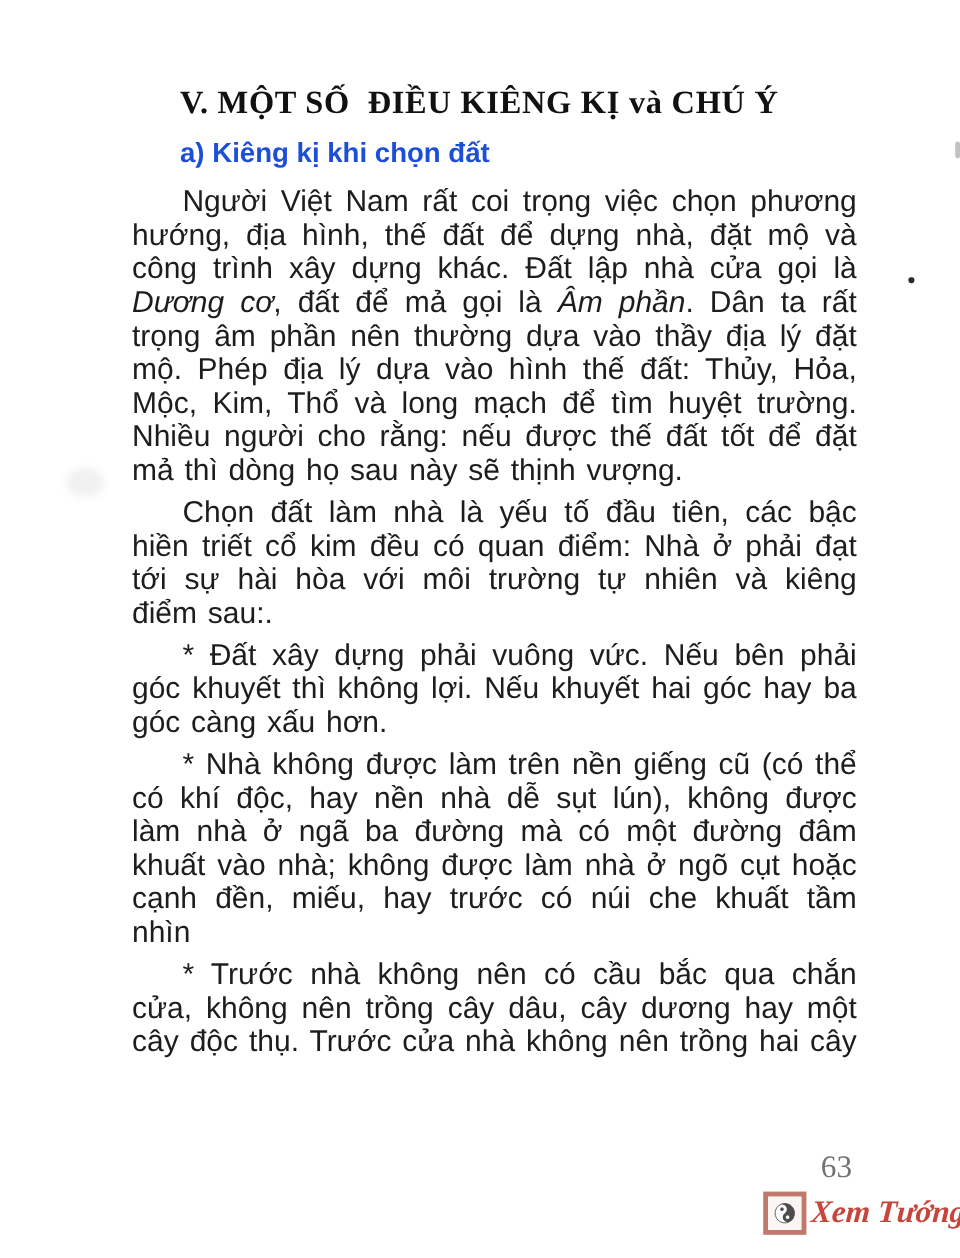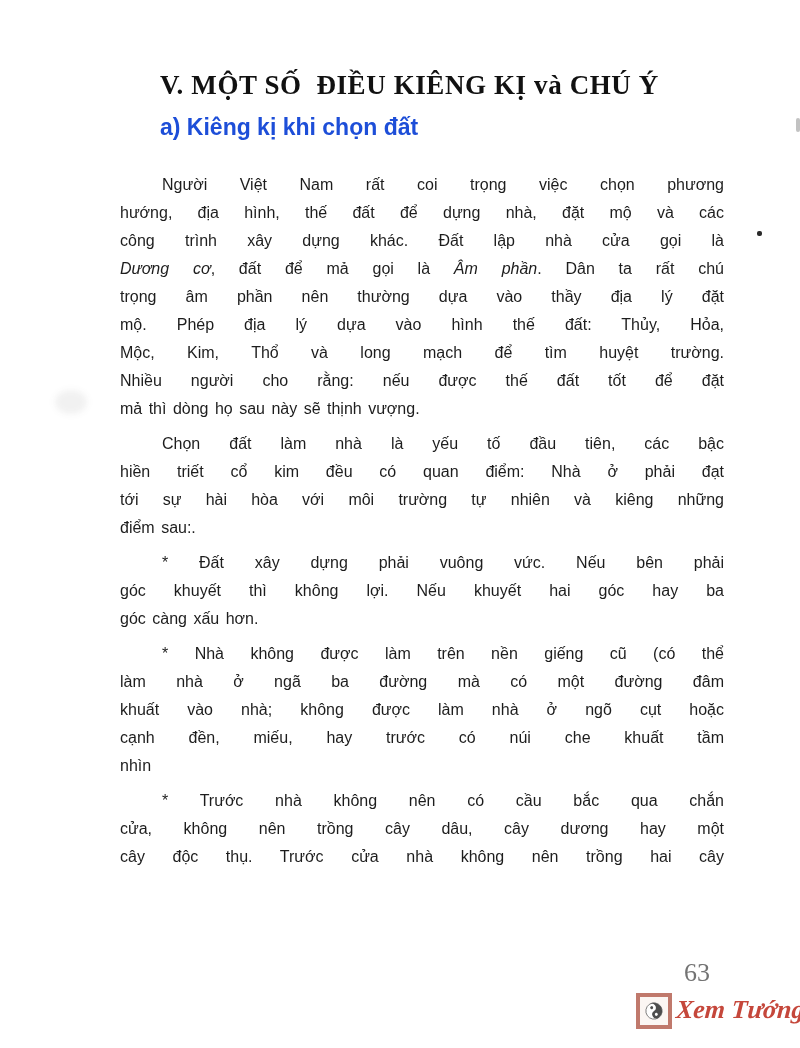--- a/index.html
+++ b/index.html
@@ -6,42 +6,42 @@
   body {
     width: 800px; height: 1048px;
     background: #ffffff;
     font-family: "Liberation Sans", sans-serif;
     color: #1d1d1d;
     position: relative;
     overflow: hidden;
   }
   .content {
     position: absolute;
-    left: 120px; top: 70px;
+    left: 110px; top: 70px;
     width: 604px;
   }
   .heading {
     font-family: "Liberation Serif", serif;
     font-weight: bold;
     font-size: 27px;
     letter-spacing: 0.6px;
     color: #111;
     margin: 0 0 0 40px;
     white-space: pre;
   }
   .subheading {
     font-family: "Liberation Sans", sans-serif;
     font-weight: bold;
     font-size: 23px;
     color: #1d4ed8;
     margin: 13px 0 0 40px;
   }
   .body-text {
-    margin-top: 30px;
-    font-size: 16px;
+    margin-top: 13px;
+    font-size: 25px;
     line-height: 28px;
     word-spacing: 2px;
   }
   .para { margin-top: 7px; }
   .line {
     text-align: justify;
     text-align-last: justify;
     height: 28px;
     overflow: hidden;
   }
@@ -119,20 +119,21 @@
         <div class="line">tới sự hài hòa với môi trường tự nhiên và kiêng những</div>
         <div class="line last">điểm sau:.</div>
       </div>
     <div class="para">
         <div class="line first">* Đất xây dựng phải vuông vức. Nếu bên phải</div>
         <div class="line">góc khuyết thì không lợi. Nếu khuyết hai góc hay ba</div>
         <div class="line last">góc càng xấu hơn.</div>
       </div>
     <div class="para">
         <div class="line first">* Nhà không được làm trên nền giếng cũ (có thể</div>
+        <div class="line">có khí độc, hay nền nhà dễ sụt lún), không được</div>
         <div class="line">làm nhà ở ngã ba đường mà có một đường đâm</div>
         <div class="line">khuất vào nhà; không được làm nhà ở ngõ cụt hoặc</div>
         <div class="line">cạnh đền, miếu, hay trước có núi che khuất tầm</div>
         <div class="line last">nhìn</div>
       </div>
     <div class="para">
         <div class="line first">* Trước nhà không nên có cầu bắc qua chắn</div>
         <div class="line">cửa, không nên trồng cây dâu, cây dương hay một</div>
         <div class="line">cây độc thụ. Trước cửa nhà không nên trồng hai cây</div>
       </div>

